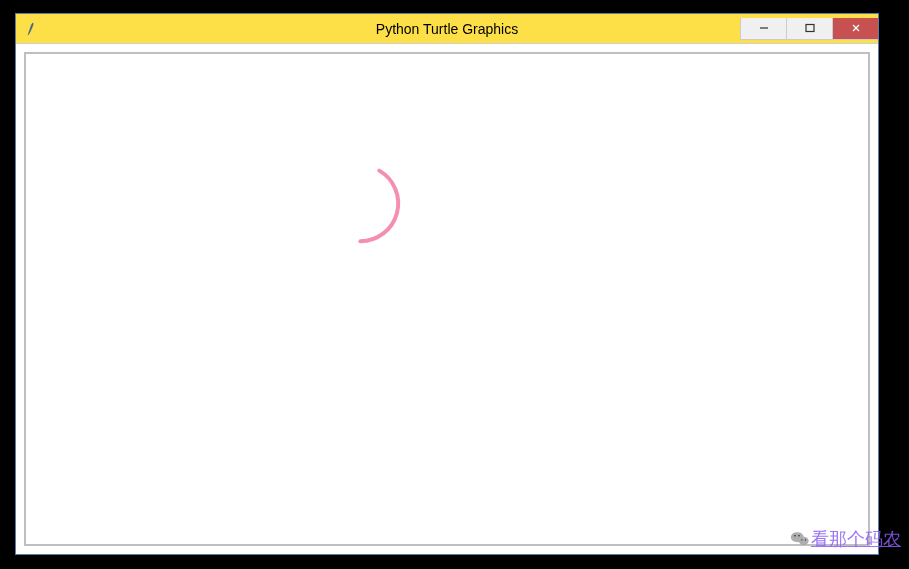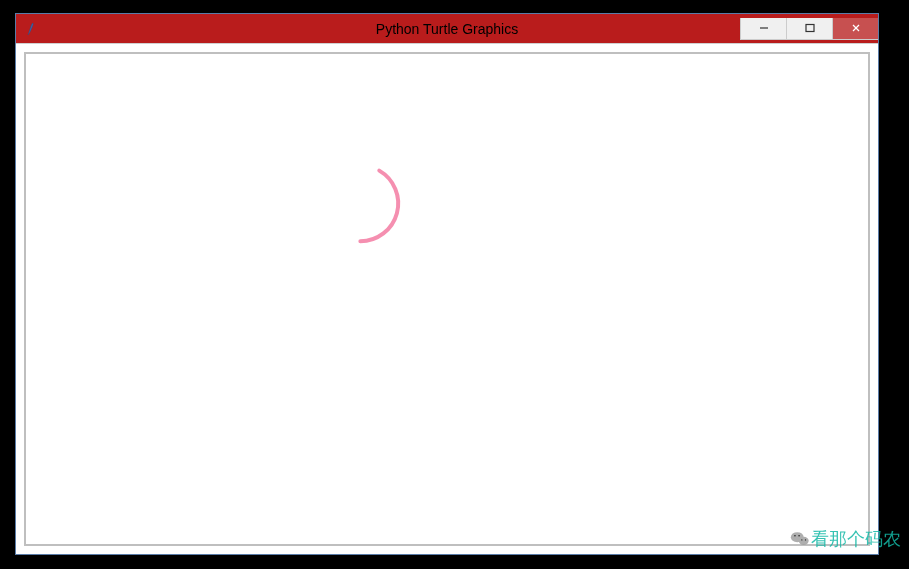--- a/index.html
+++ b/index.html
@@ -15,21 +15,21 @@
       position: absolute;
       left: 15px;
       top: 13px;
       width: 864px;
       height: 542px;
       background: #fff;
       border: 1px solid #5a7ca8;
     }
     .titlebar {
       height: 30px;
-      background: #b91c1c;
+      background: #fde047;
       border-bottom: 1px solid #d0d0d0;
       display: flex;
       align-items: center;
       position: relative;
     }
     .app-icon {
       width: 16px;
       height: 16px;
       margin-left: 8px;
       display: flex;
@@ -80,25 +80,26 @@
       width: 100%;
       height: 100%;
       position: relative;
     }
     .watermark {
       position: absolute;
       right: 8px;
       bottom: 18px;
       display: flex;
       align-items: center;
-      color: #14b8a6;
+      color: #8b5cf6;
       font-size: 18px;
       font-family: "Microsoft YaHei", sans-serif;
       opacity: 0.85;
       z-index: 10;
+      text-decoration: underline;
     }
     .wm-icon {
       width: 22px;
       height: 22px;
       display: inline-block;
     }
   </style>
 </head>
 <body>
 

